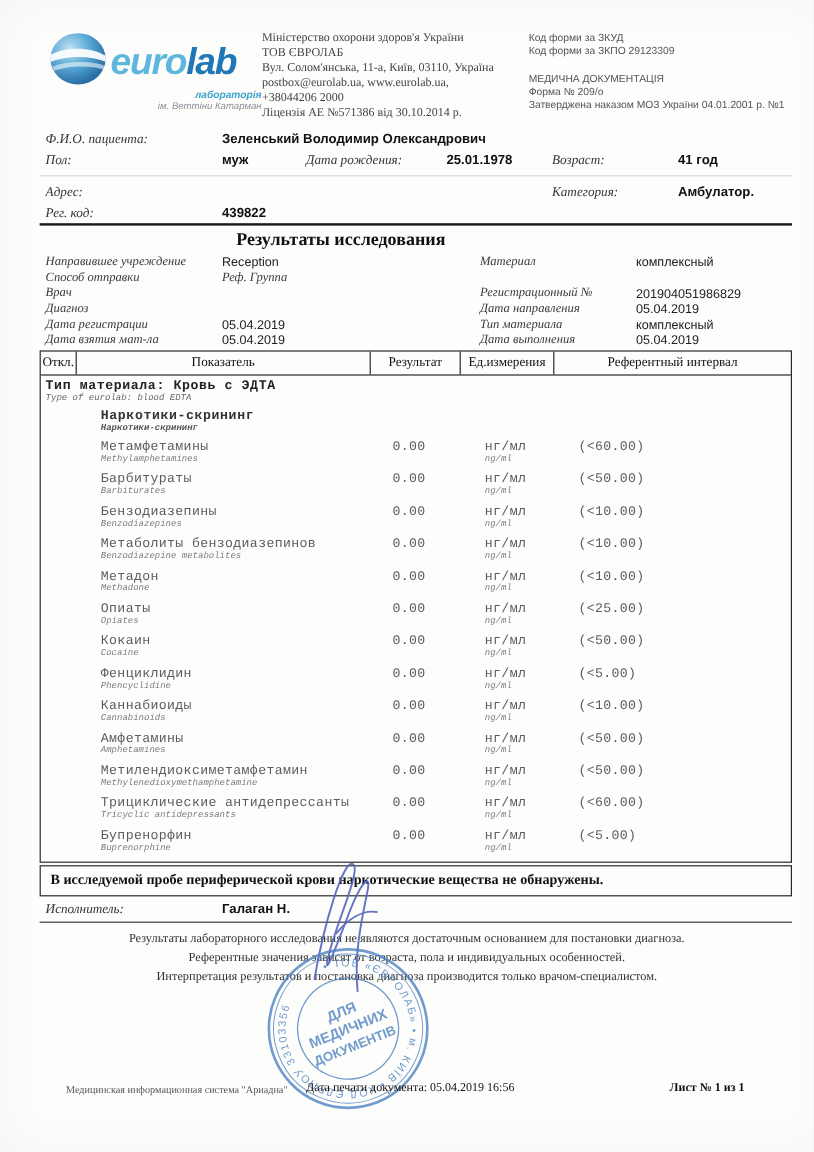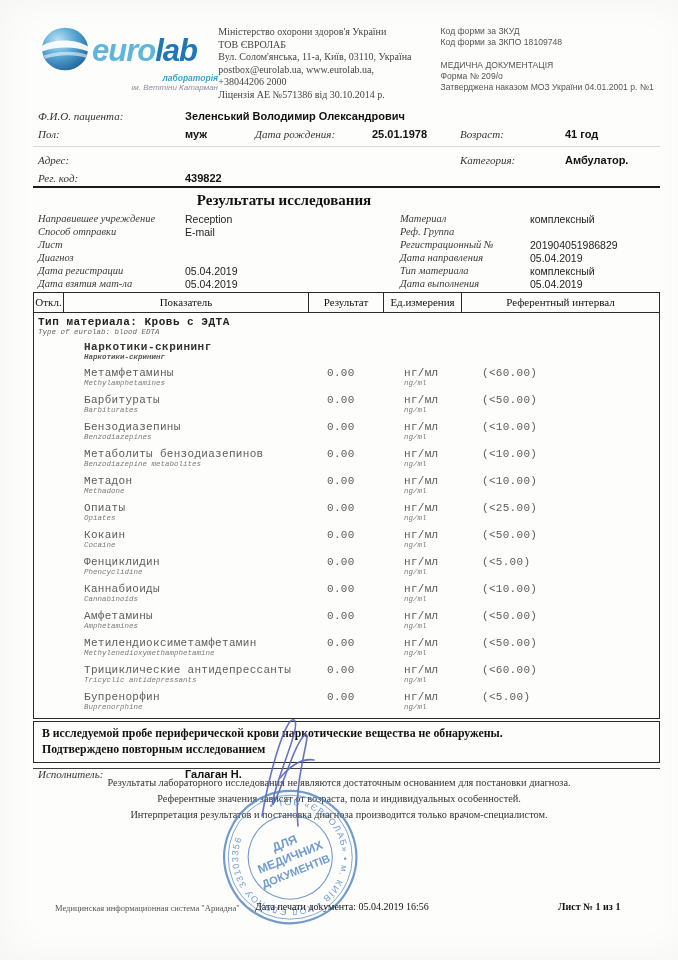--- a/index.html
+++ b/index.html
@@ -108,21 +108,21 @@
     <div class="hq">
       <div>Міністерство охорони здоров'я України</div>
       <div>ТОВ ЄВРОЛАБ</div>
       <div>Вул. Солом'янська, 11-а, Київ, 03110, Україна</div>
       <div>postbox@eurolab.ua, www.eurolab.ua,</div>
       <div>+38044206 2000</div>
       <div>Ліцензія АЕ №571386 від 30.10.2014 р.</div>
     </div>
     <div class="hr-block">
       <div>Код форми за ЗКУД</div>
-      <div>Код форми за ЗКПО 18109748</div>
+      <div>Код форми за ЗКПО 29123309</div>
       <div class="hr-gap"></div>
       <div>МЕДИЧНА ДОКУМЕНТАЦІЯ</div>
       <div>Форма № 209/о</div>
       <div>Затверджена наказом МОЗ України  04.01.2001 р. №1</div>
     </div>
   </div>
 
   <div class="patient">
     <div class="prow">
       <span class="plabel" style="left:5px">Ф.И.О. пациента:</span>
@@ -155,27 +155,26 @@
   <div class="meta" id="meta-mount">
   <div class="mrow">
     <span class="mlabel">Направившее учреждение</span>
     <span class="mval">Reception</span>
     <span class="mlabel">Материал</span>
     <span class="mval">комплексный</span>
   </div>
 
   <div class="mrow">
     <span class="mlabel">Способ отправки</span>
-    <span class="mval">E-mail</span>
     <span class="mlabel">Реф. Группа</span>
     <span class="mval"></span>
   </div>
 
   <div class="mrow">
-    <span class="mlabel">Лист</span>
+    <span class="mlabel">Врач</span>
     <span class="mval"></span>
     <span class="mlabel">Регистрационный №</span>
     <span class="mval">201904051986829</span>
   </div>
 
   <div class="mrow">
     <span class="mlabel">Диагноз</span>
     <span class="mval"></span>
     <span class="mlabel">Дата направления</span>
     <span class="mval">05.04.2019</span>
@@ -451,21 +450,20 @@
     <div class="c-ref">
       <div class="nm mono">(&lt;5.00)</div>
     </div>
   </div>
 </div>
       </div>
     </div>
 
     <div class="conclusion">
       <div class="cline">В исследуемой пробе периферической крови наркотические вещества не обнаружены.</div>
-      <div class="cline">Подтверждено повторным исследованием</div>
     </div>
     <div class="execrow">
       <span class="exelabel">Исполнитель:</span>
       <span class="exename">Галаган Н.</span>
     </div>
   </div>
 
   <div class="hr-mid"></div>
 
   <div class="disc" id="disc-mount">

